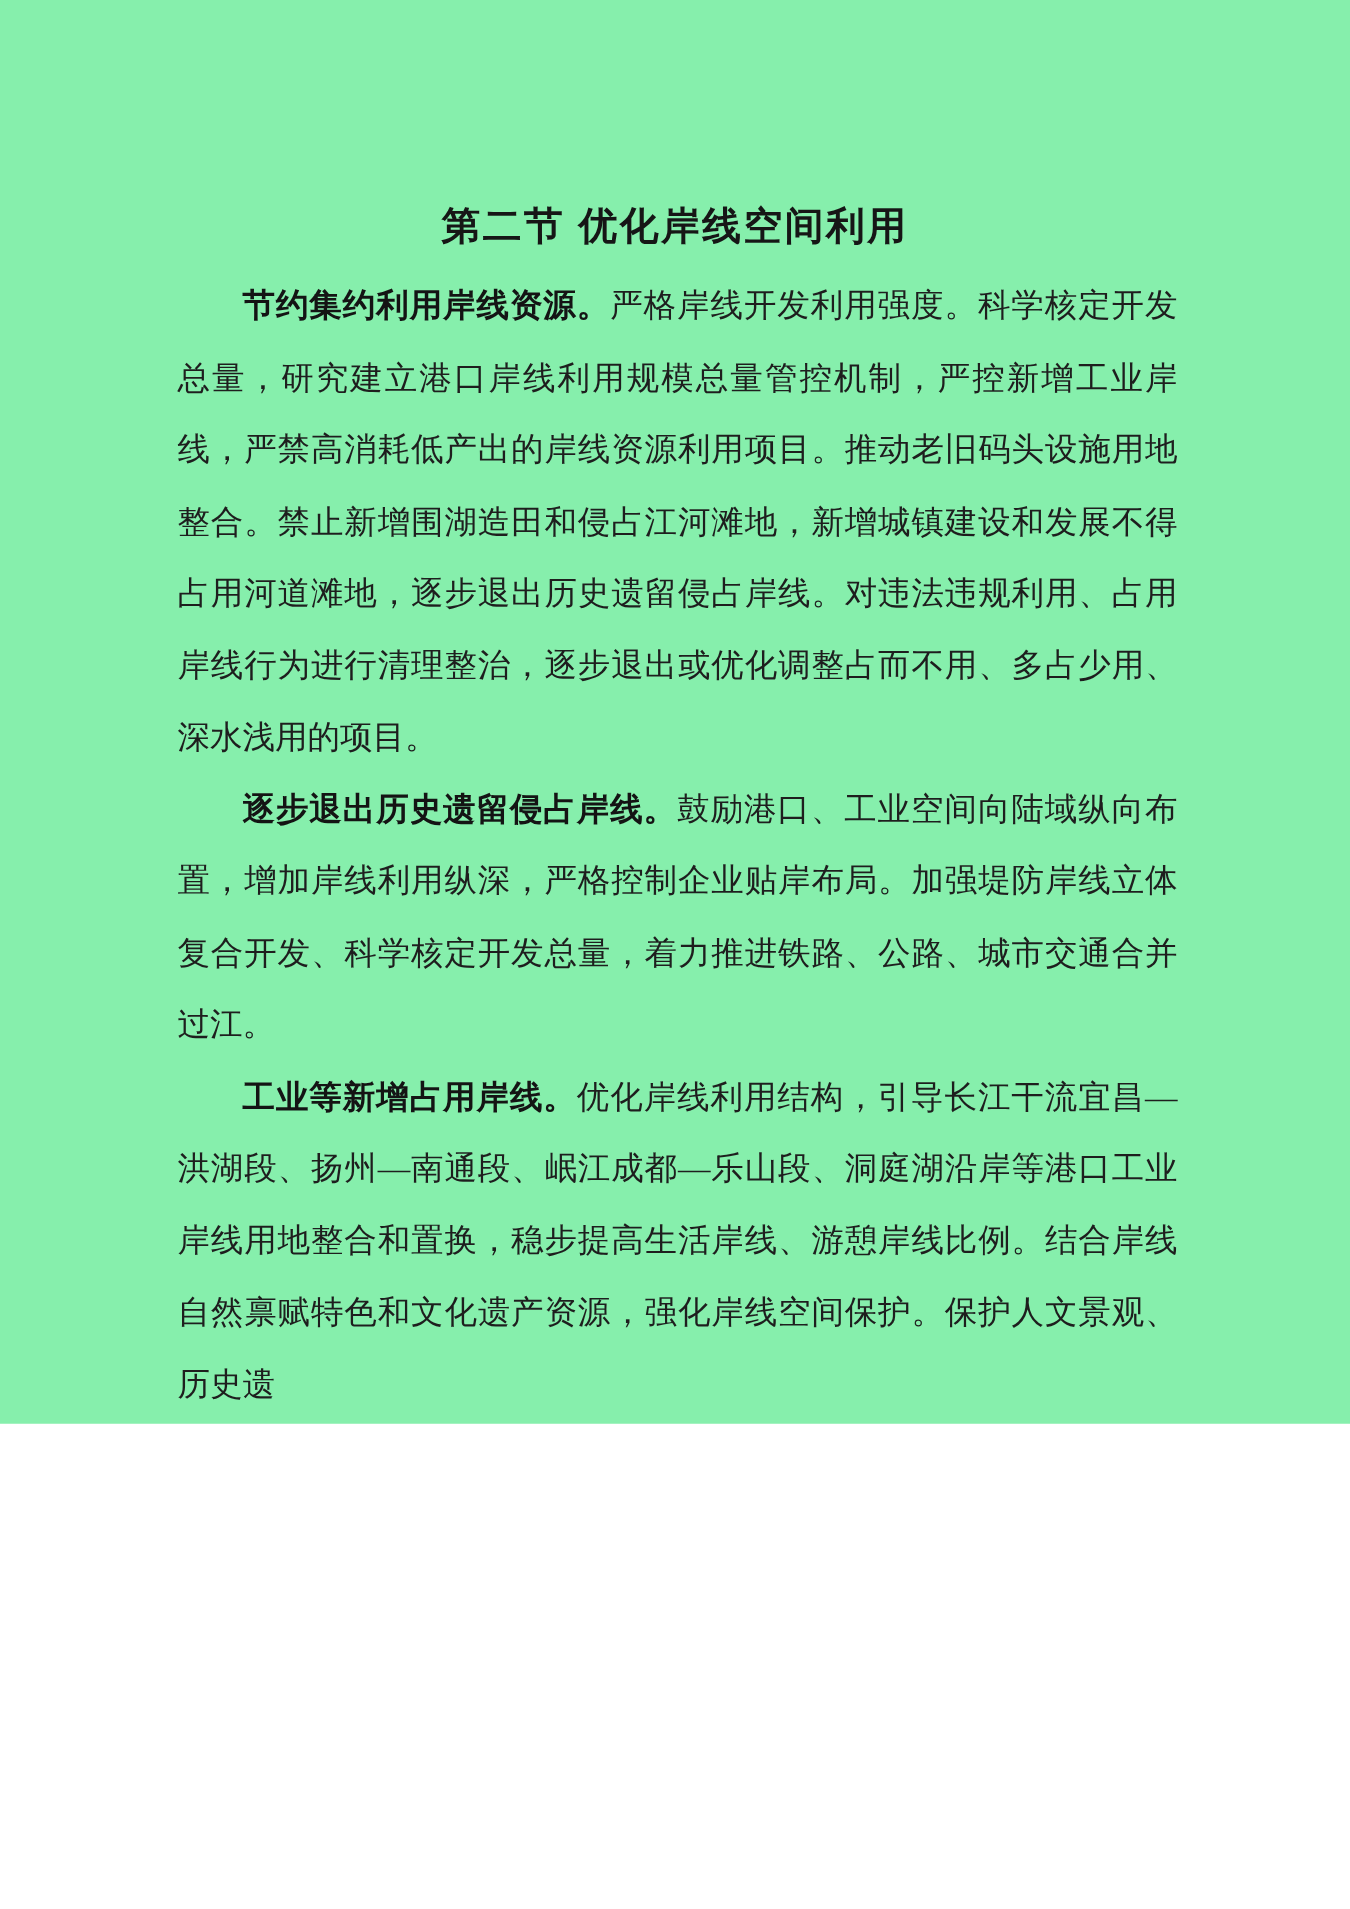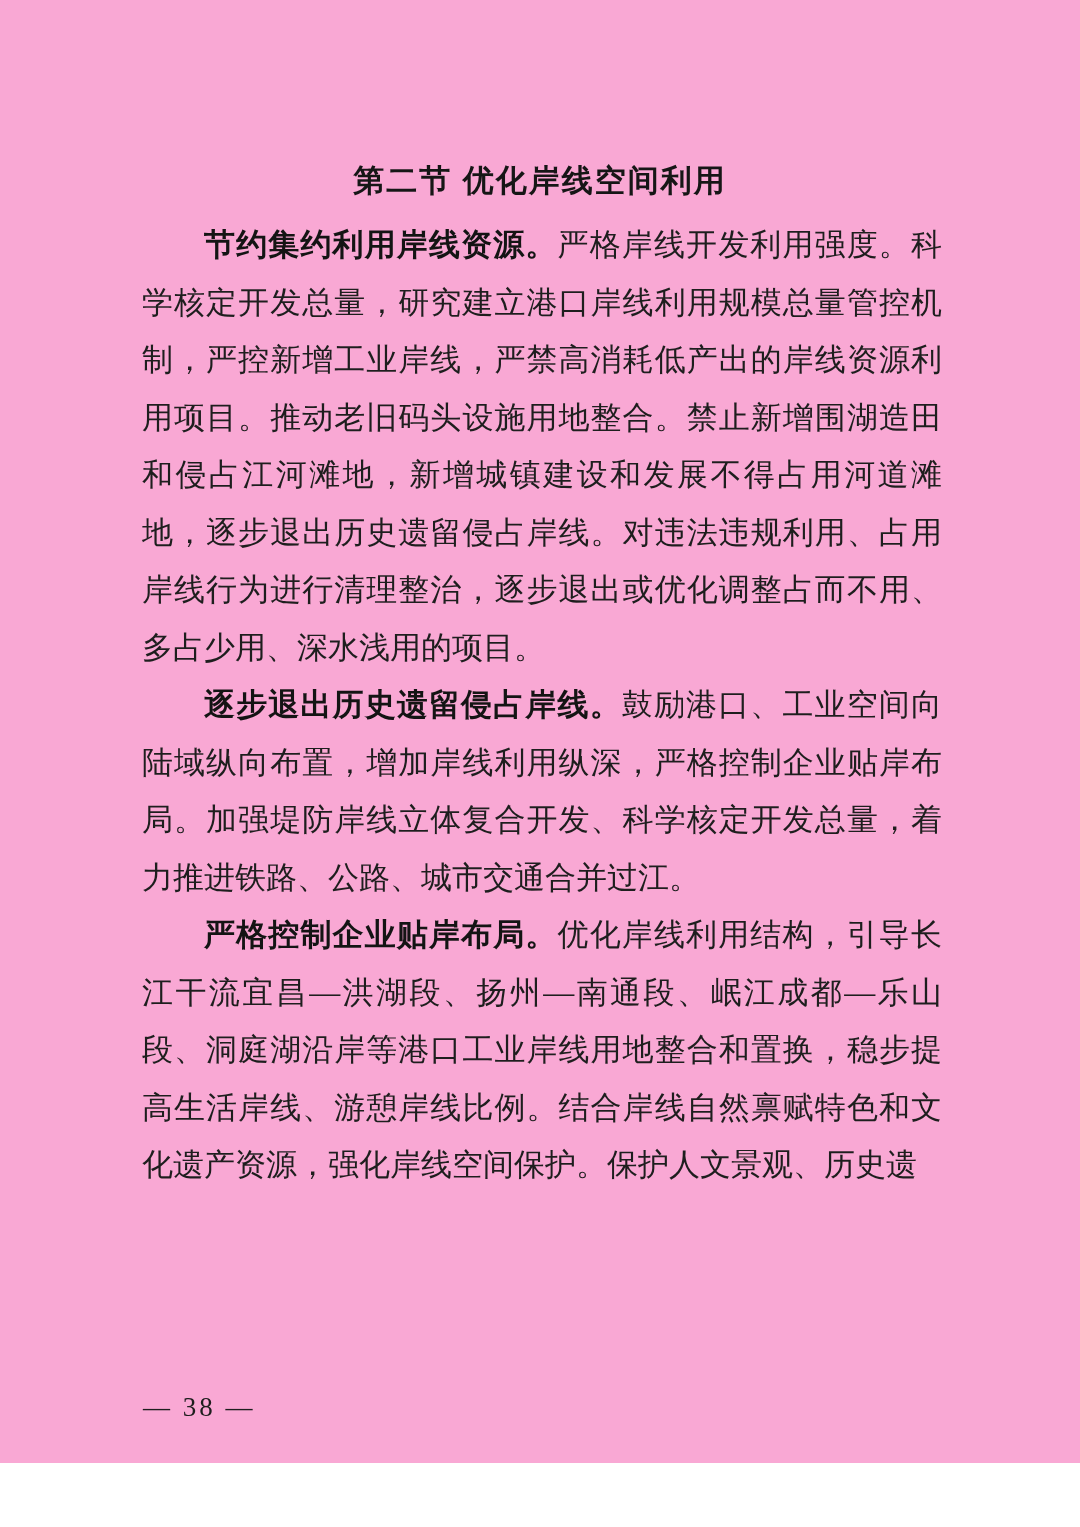--- a/index.html
+++ b/index.html
@@ -7,40 +7,40 @@
   body {
     width: 1080px;
     height: 1527px;
     background: #ffffff;
     font-family: "Liberation Serif", serif;
     color: #1e1e1e;
   }
   .page {
     position: relative;
     width: 1080px;
-    height: 1463px;
-    background: #f9a8d4;
+    height: 1139px;
+    background: #86efac;
     overflow: hidden;
   }
   .section-title {
     margin: 0;
     padding-top: 160px;
     text-align: center;
     font-family: "Liberation Sans", "DejaVu Sans", sans-serif;
     font-weight: 700;
     font-size: 31px;
     letter-spacing: 2px;
     color: #161616;
   }
   .content {
     position: absolute;
     top: 216px;
     left: 142px;
     width: 800px;
-    font-size: 31px;
+    font-size: 26px;
     line-height: 57.5px;
     text-align: justify;
     text-justify: inter-ideograph;
     color: #1e1e1e;
   }
   .content p {
     margin: 0;
     padding: 0;
     text-indent: 2em;
   }
@@ -68,19 +68,19 @@
 
   <h1 class="section-title">第二节 优化岸线空间利用</h1>
 
   <div class="content">
 
     <p><span class="lead">节约集约利用岸线资源。</span><span class="body-text">严格岸线开发利用强度。科学核定开发总量，研究建立港口岸线利用规模总量管控机制，严控新增工业岸线，严禁高消耗低产出的岸线资源利用项目。推动老旧码头设施用地整合。禁止新增围湖造田和侵占江河滩地，新增城镇建设和发展不得占用河道滩地，逐步退出历史遗留侵占岸线。对违法违规利用、占用岸线行为进行清理整治，逐步退出或优化调整占而不用、多占少用、深水浅用的项目。</span></p>
 
 
     <p><span class="lead">逐步退出历史遗留侵占岸线。</span><span class="body-text">鼓励港口、工业空间向陆域纵向布置，增加岸线利用纵深，严格控制企业贴岸布局。加强堤防岸线立体复合开发、科学核定开发总量，着力推进铁路、公路、城市交通合并过江。</span></p>
 
-    <p><span class="lead">严格控制企业贴岸布局。</span><span class="body-text">优化岸线利用结构，引导长江干流宜昌—洪湖段、扬州—南通段、岷江成都—乐山段、洞庭湖沿岸等港口工业岸线用地整合和置换，稳步提高生活岸线、游憩岸线比例。结合岸线自然禀赋特色和文化遗产资源，强化岸线空间保护。保护人文景观、历史遗</span></p>
+    <p><span class="lead">工业等新增占用岸线。</span><span class="body-text">优化岸线利用结构，引导长江干流宜昌—洪湖段、扬州—南通段、岷江成都—乐山段、洞庭湖沿岸等港口工业岸线用地整合和置换，稳步提高生活岸线、游憩岸线比例。结合岸线自然禀赋特色和文化遗产资源，强化岸线空间保护。保护人文景观、历史遗</span></p>
 
   </div>
 
   <div class="page-number">— 38 —</div>
 
 </div>
 
 </body></html>

